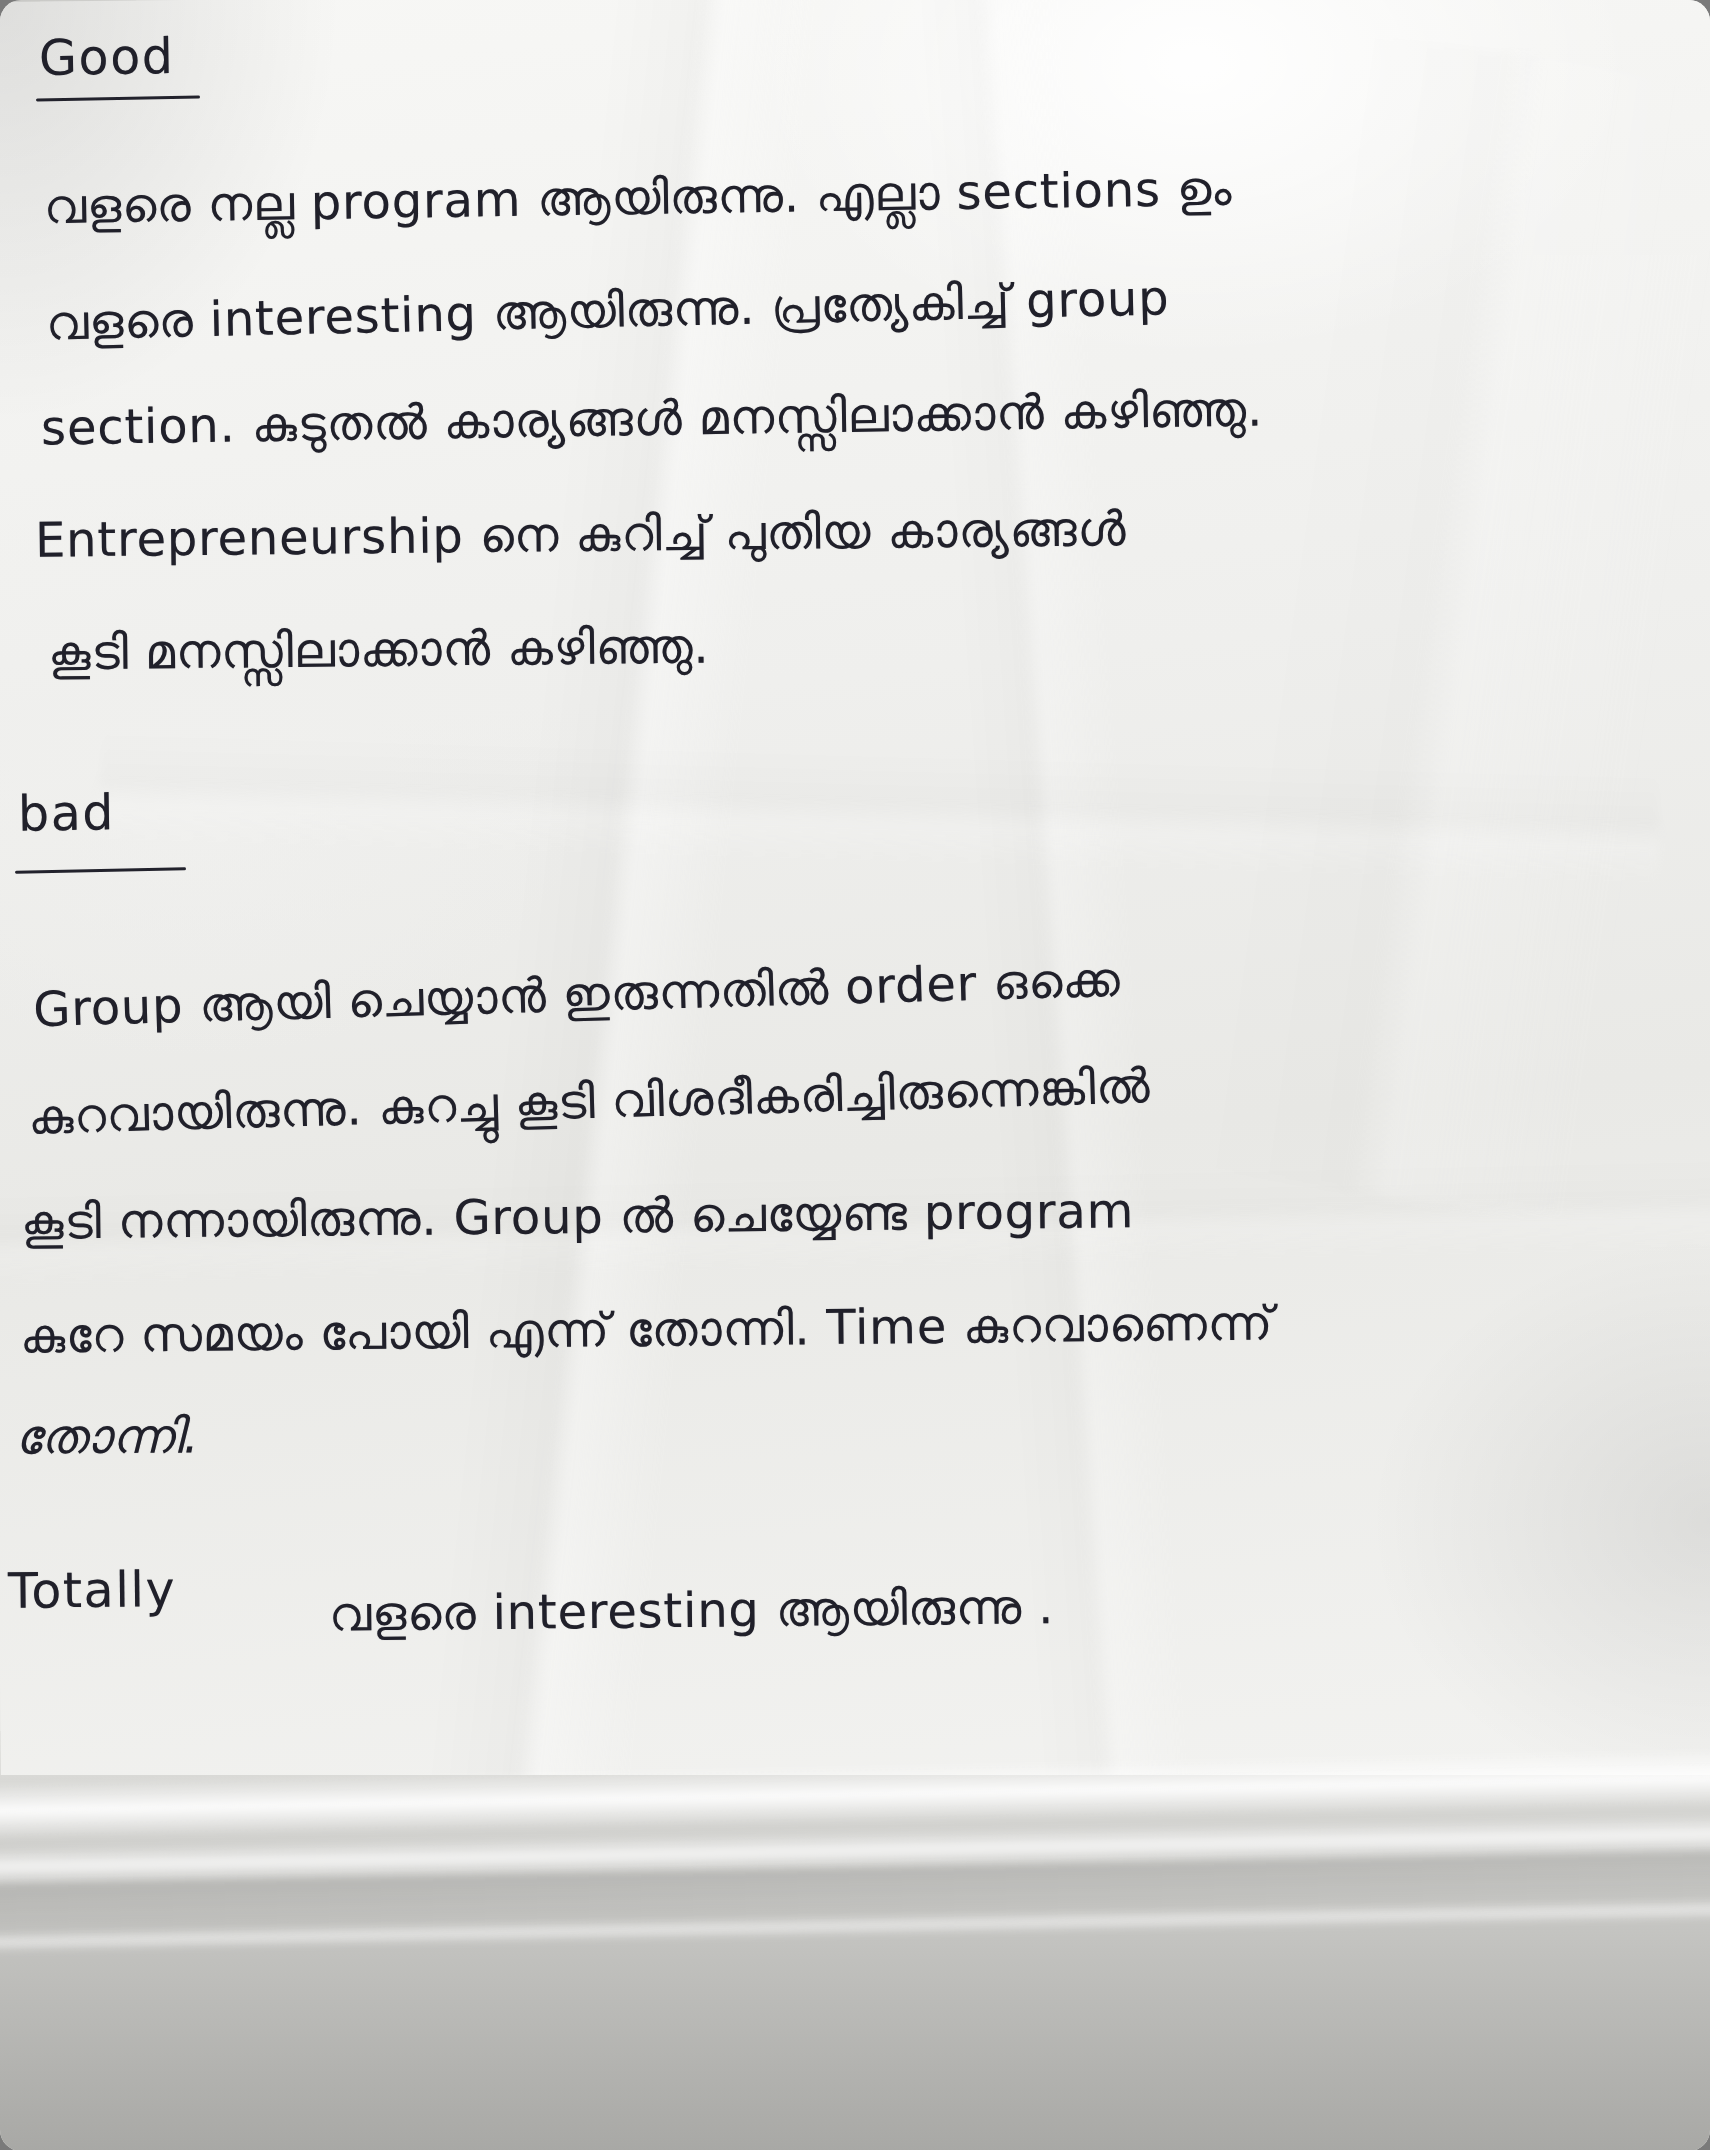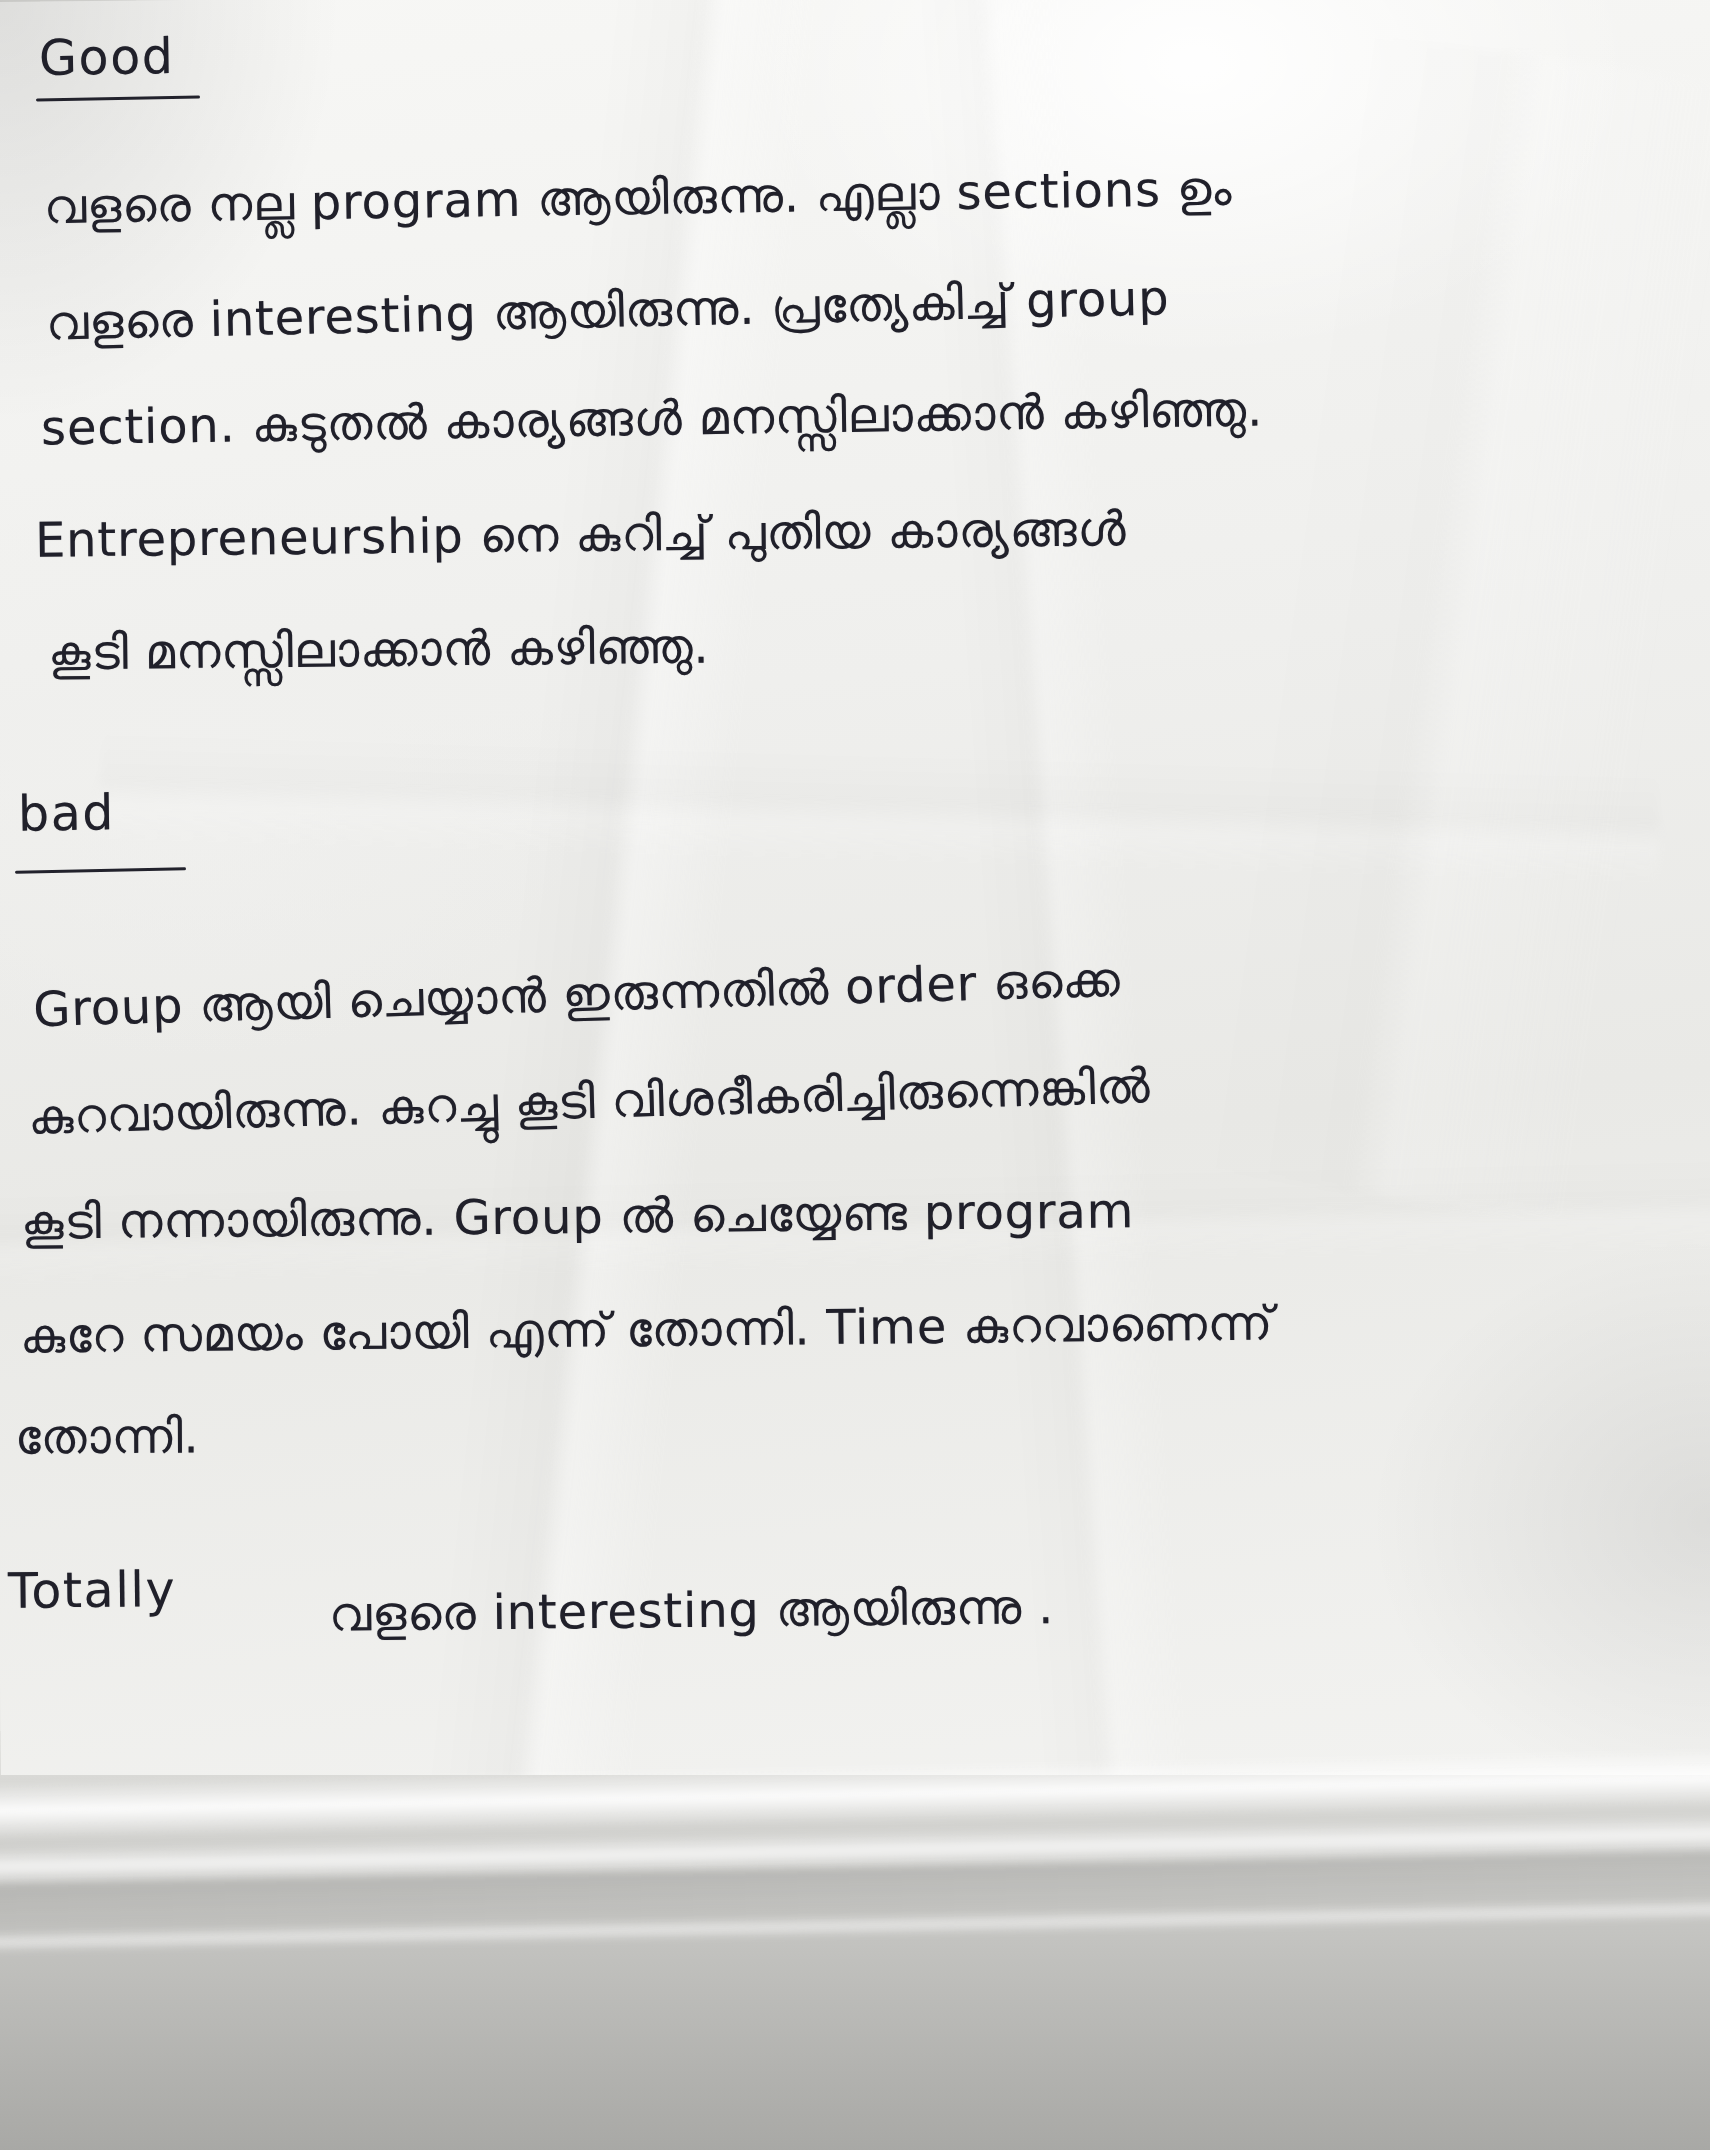--- a/index.html
+++ b/index.html
@@ -13,20 +13,21 @@
   .page {
     position: relative;
     width: 1710px;
     height: 2151px;
     overflow: hidden;
     background:
       
       linear-gradient(180deg, rgba(255,255,255,0) 0%, rgba(255,255,255,0) 100%),
       radial-gradient(ellipse 1151px 740px at 78% 10%, #ffffff 0%, #f2f2f0 45%, #e6e6e3 100%),
       #ededea;
+    border-radius: 21px;
   }
 
   
   .sheet {
     position: absolute;
     left: -8.2px;
     top: -6.6px;
     width: 1730px;
     height: 1841px;
     background:
@@ -112,21 +113,21 @@
     height: 3.3px;
     background: #22222c;
     border-radius: 2.5px;
   }
 
   
   .t1 { transform: rotate(-0.9deg); }
   .t2 { transform: rotate(-1.3deg); }
   .t3 { transform: rotate(-0.6deg); }
   .t4 { transform: rotate(-1.6deg); }
-  .t5 { transform: rotate(-0.3deg); }
+  .t5 { transform: rotate(-0.3deg); font-style: italic; }
 </style>
 </head>
 <body>
 
 <div class="page">
 
   <div class="sheet"></div>
   <div class="crease c1"></div>
   <div class="crease c2"></div>
   <div class="crease c3"></div>

